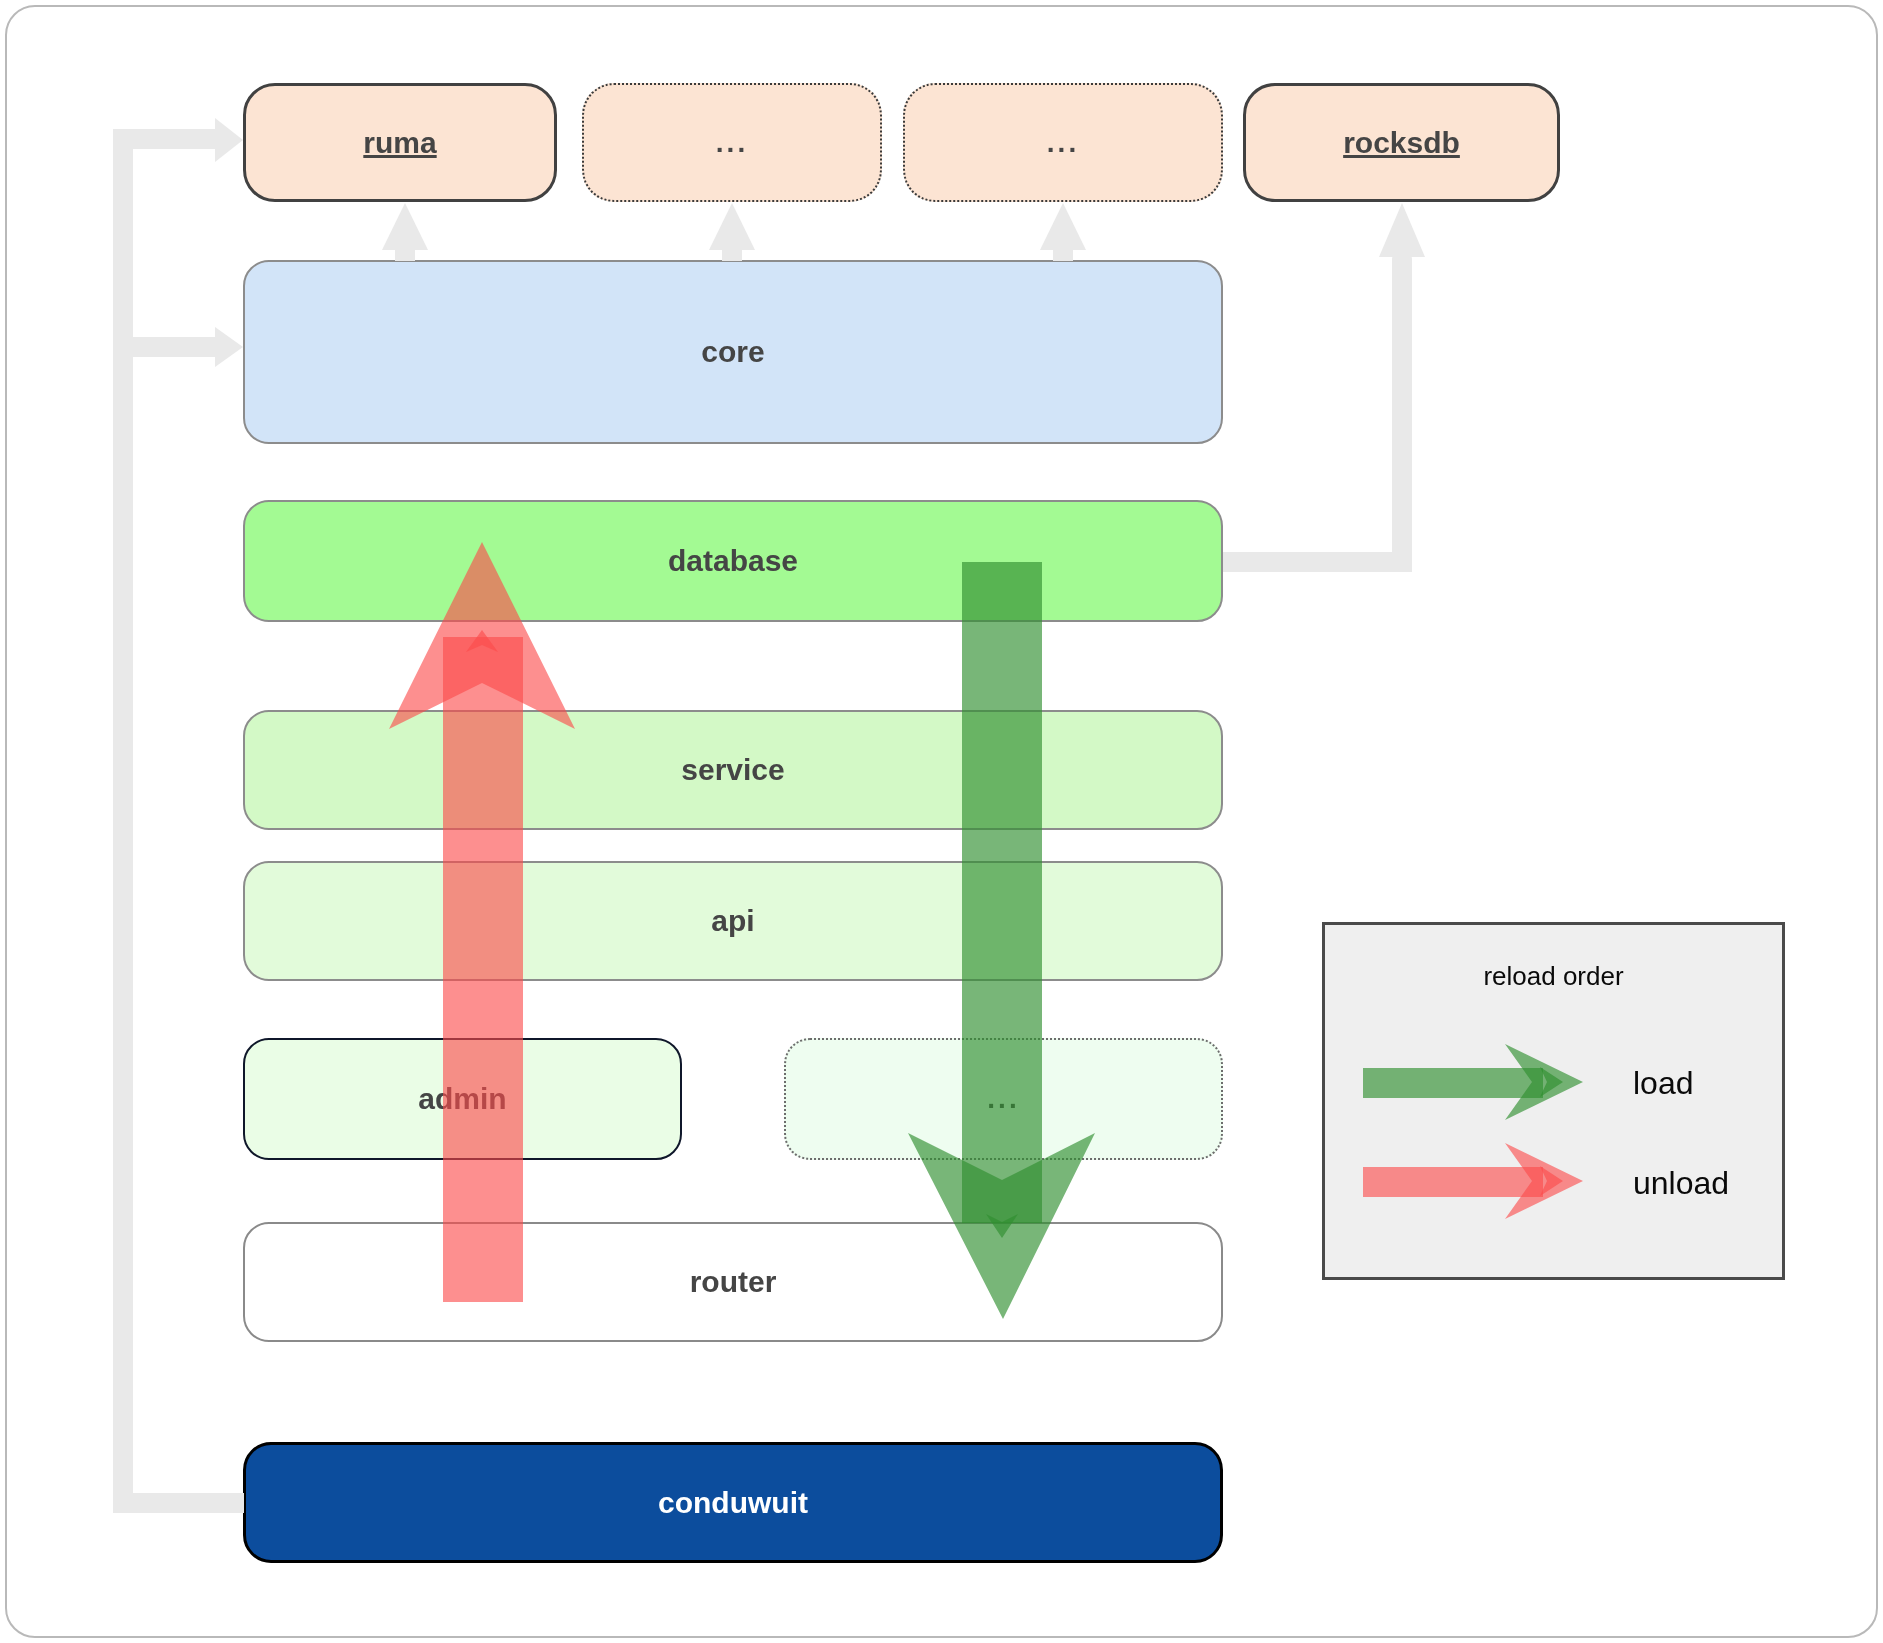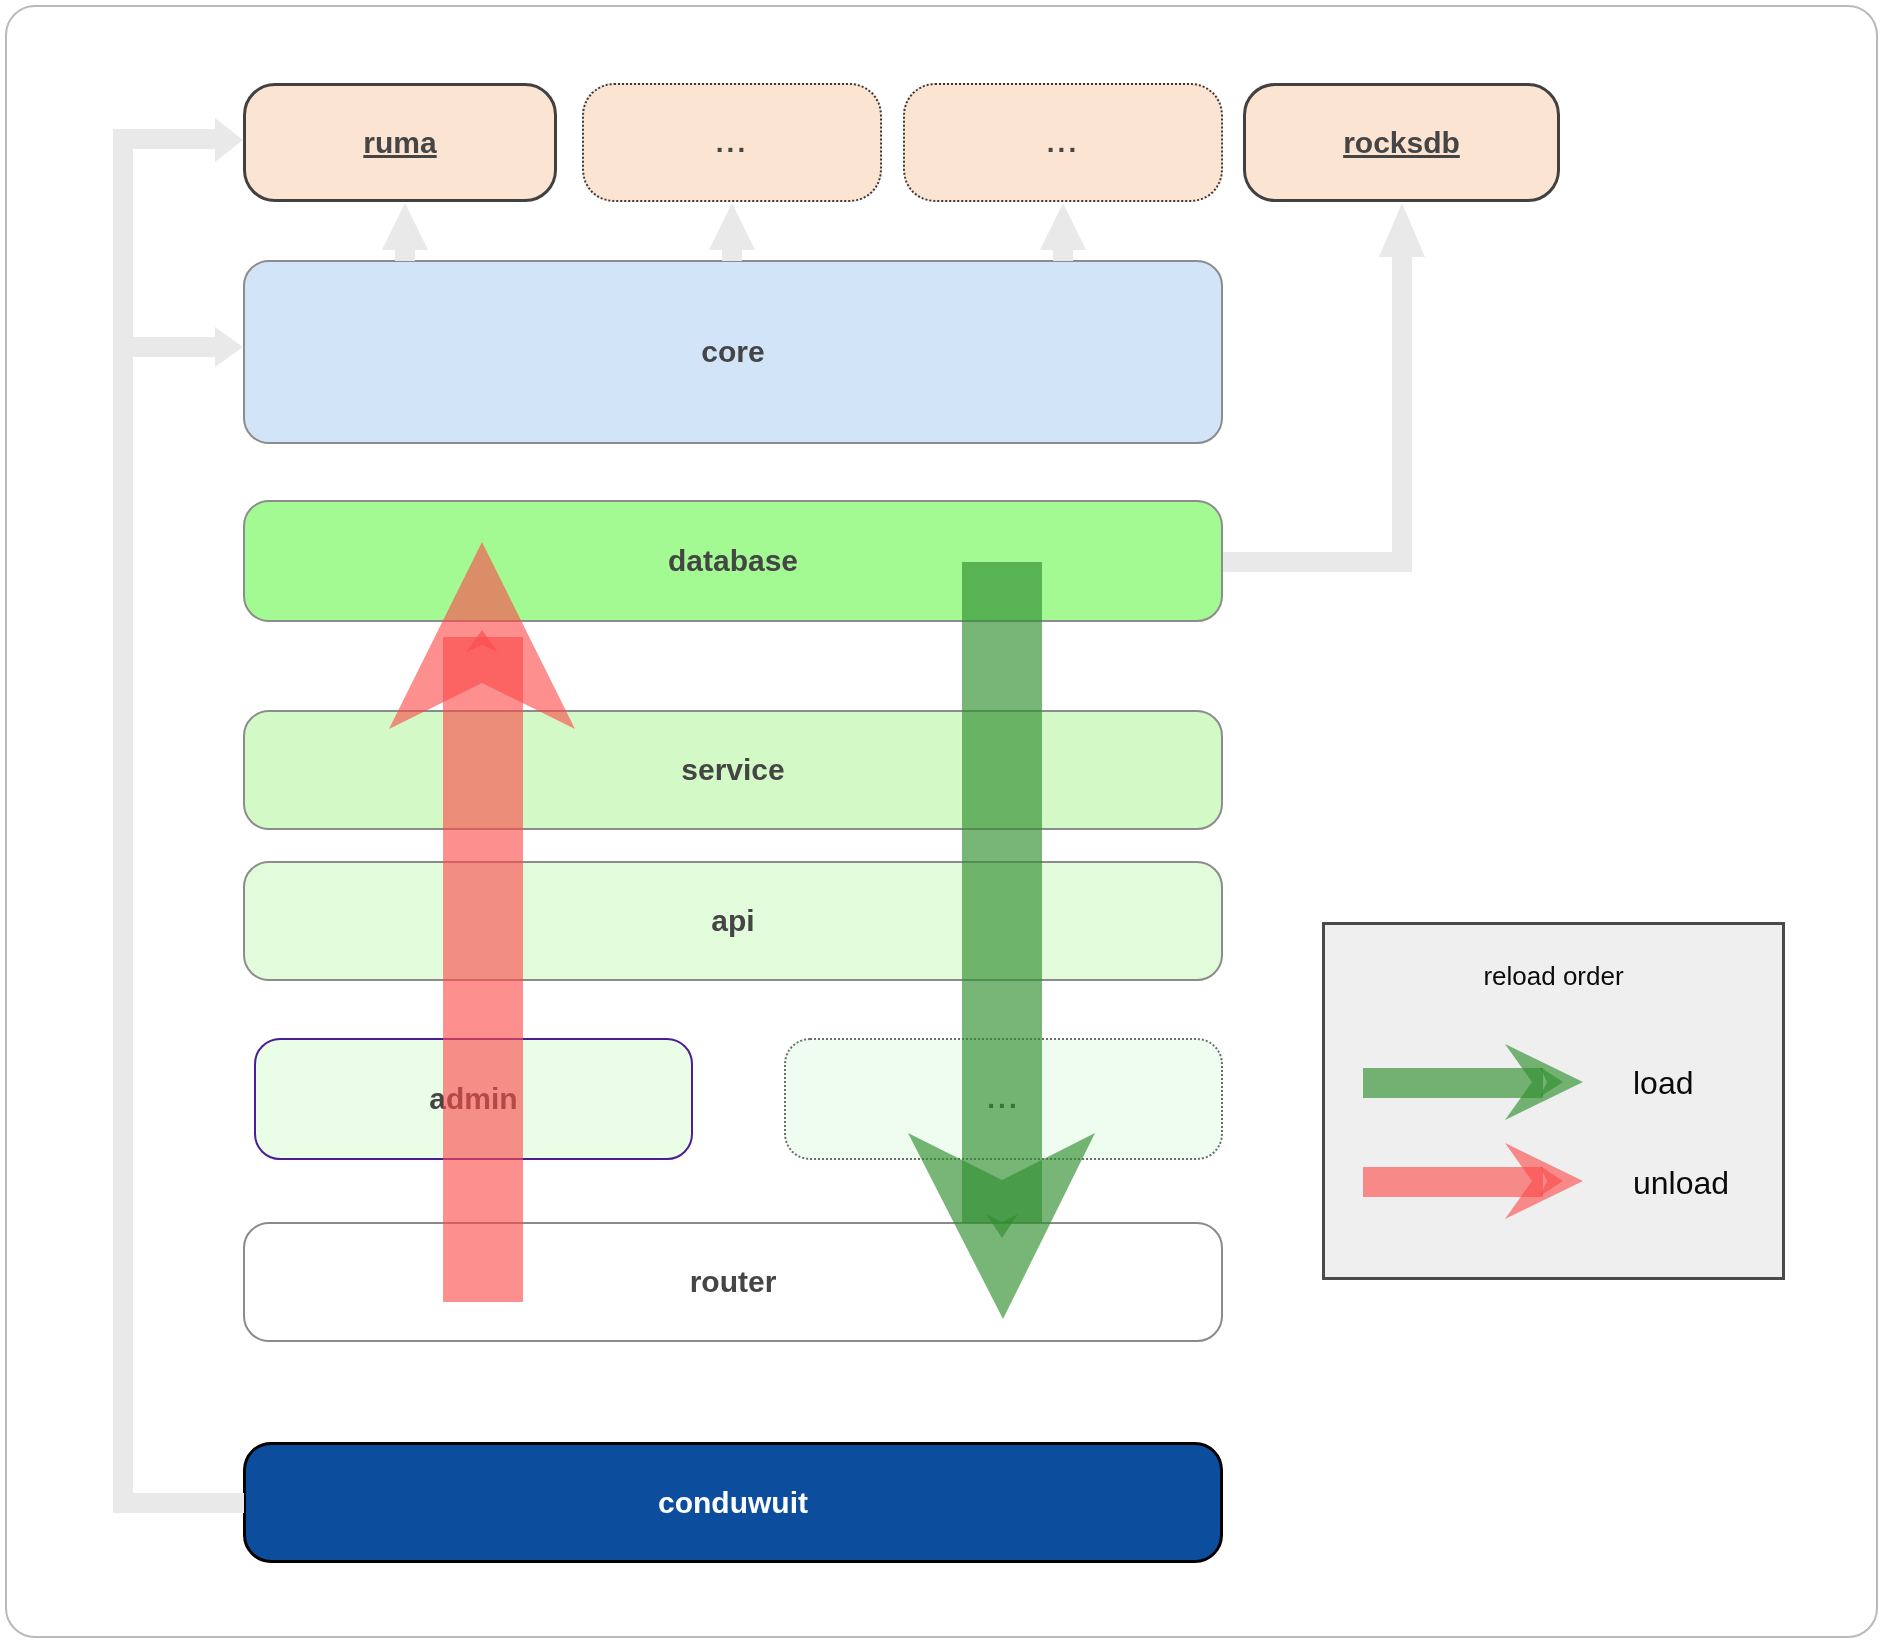--- a/index.html
+++ b/index.html
@@ -15,21 +15,21 @@
   .peach-solid{background:#fce4d3;border:3px solid #414141;text-decoration:underline;}
   .peach-dot{background:#fce4d3;border:2px dotted #3a3a3a;}
   .n-ruma{left:243px;top:83px;width:314px;height:119px;}
   .n-dots1{left:582px;top:83px;width:300px;height:119px;}
   .n-dots2{left:903px;top:83px;width:320px;height:119px;}
   .n-rocksdb{left:1243px;top:83px;width:317px;height:119px;justify-content:center;}
   .n-core{left:243px;top:260px;width:980px;height:184px;background:#d2e4f8;border:2px solid #8c8c8c;}
   .n-database{left:243px;top:500px;width:980px;height:122px;background:#a3fa93;border:2px solid #8c8c8c;}
   .n-service{left:243px;top:682px;width:980px;height:120px;background:#d3f9c6;border:2px solid #8c8c8c;margin-top:28px;}
   .n-api{left:243px;top:861px;width:980px;height:120px;background:#e2fbda;border:2px solid #8c8c8c;}
-  .n-admin{left:243px;top:1038px;width:439px;height:122px;background:#eafde6;border:2px solid #4c1d95;margin-left:11px;}
+  .n-admin{left:243px;top:1038px;width:439px;height:122px;background:#eafde6;border:2px solid #0f172a;}
   .n-dots3{left:784px;top:1038px;width:439px;height:122px;background:#eefdf0;border:2px dotted #6d6d6d;}
   .n-router{left:243px;top:1222px;width:980px;height:120px;background:#ffffff;border:2px solid #8a8a8a;}
   .n-conduwuit{left:243px;top:1442px;width:980px;height:121px;background:#0c4d9d;border:3px solid #000;
                color:#ffffff;font-weight:700;border-radius:28px;}
   .dots{font-weight:700;letter-spacing:3px;font-size:28px;}
   
   .legend{position:absolute;left:1322px;top:922px;width:463px;height:358px;background:#efefef;
           border:3px solid #4a4a4a;box-sizing:border-box;z-index:2;}
   .legend-title{position:absolute;left:0;top:36px;width:100%;text-align:center;
                 font-size:26px;color:#0a0a0a;font-weight:400;}

